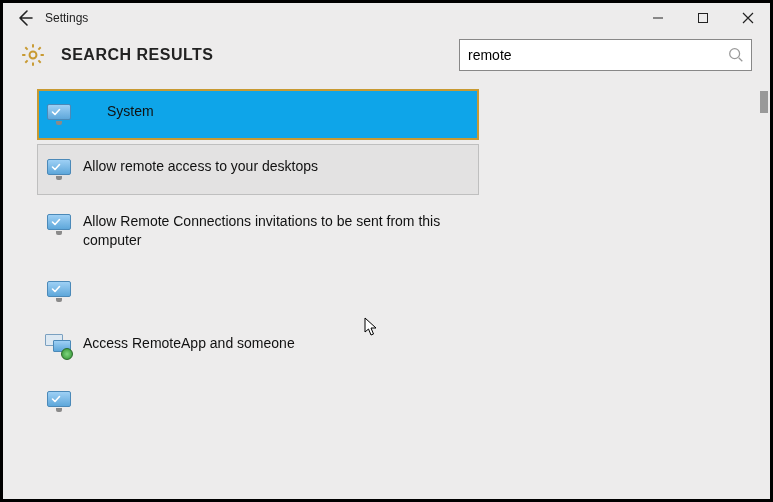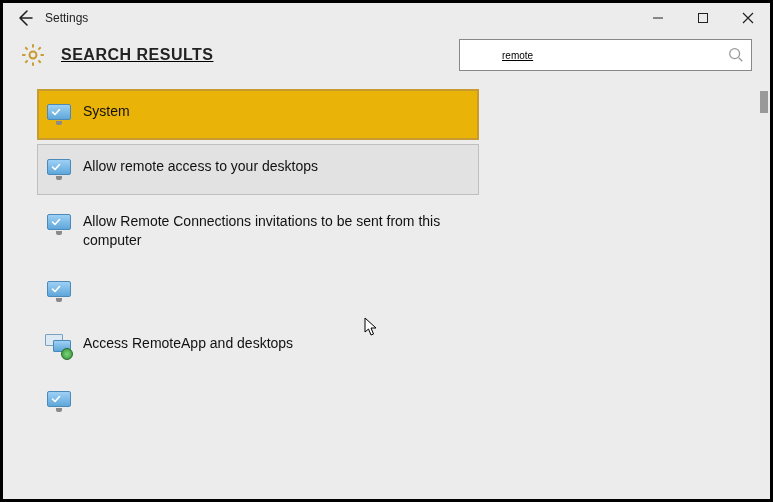--- a/index.html
+++ b/index.html
@@ -34,21 +34,20 @@
   .titlebar .title { flex: 0 0 auto; }
   .titlebar .spacer { flex: 1; }
   .winbtn {
     width: 45px; height: 30px;
     display: flex; align-items: center; justify-content: center;
   }
   .header {
     display: flex;
     align-items: center;
     padding: 6px 14px 18px 14px;
-    text-decoration: underline;
   }
   .header .gear {
     width: 32px; height: 32px;
     display: flex; align-items: center; justify-content: center;
     margin-right: 12px;
   }
   .header h1 {
     font-size: 16px;
     font-weight: 600;
     letter-spacing: 0.5px;
@@ -63,24 +62,23 @@
     border: 1px solid #888;
     display: flex;
     align-items: center;
     padding: 0 6px 0 8px;
     margin-right: 4px;
   }
   .searchbox input {
     flex: 1;
     border: none;
     outline: none;
-    font-size: 10px;
+    font-size: 14px;
     font-family: inherit;
     background: transparent;
-    margin-left: 34px;
   }
   .searchbox .mag { width: 18px; height: 18px; opacity: 0.6; }
   .content {
     flex: 1;
     position: relative;
     overflow: hidden;
   }
   .scrollbar {
     position: absolute;
     right: 0; top: 0;
@@ -99,21 +97,22 @@
   .result {
     display: flex;
     align-items: flex-start;
     padding: 10px 8px 10px 6px;
     margin-bottom: 4px;
     min-height: 48px;
     border: 2px solid transparent;
   }
   .result.selected {
     border: 2px solid #c89a32;
-    background: #eab308;
+    background: #0ea5e9;
+    gap: 24px;
   }
   .result.hover {
     background: #e3e2e2;
     border: 1px solid #bfbfbf;
     padding: 11px 9px 11px 7px;
   }
   .result .ricon {
     width: 30px; height: 26px;
     flex: 0 0 30px;
     margin-right: 8px;
@@ -276,21 +275,21 @@
             </div>
         </div>
       </div>
 
       <div class="result">
         <div class="ricon">
           <div class="mon2"></div>
             <div class="mon2b"></div>
             <div class="badge"></div>
         </div>
-        <div class="label">Access RemoteApp and desktops</div>
+        <div class="label">Access RemoteApp and someone</div>
       </div>
 
       <div class="result">
         <div class="ricon">
           <div class="mon">
               <svg class="chk" viewBox="0 0 10 10">
                 <path d="M1.5 5 L4 7.5 L8.5 2.5" stroke="#fff" stroke-width="1.6" fill="none" stroke-linecap="round" stroke-linejoin="round"></path>
               </svg>
             </div>
         </div>

